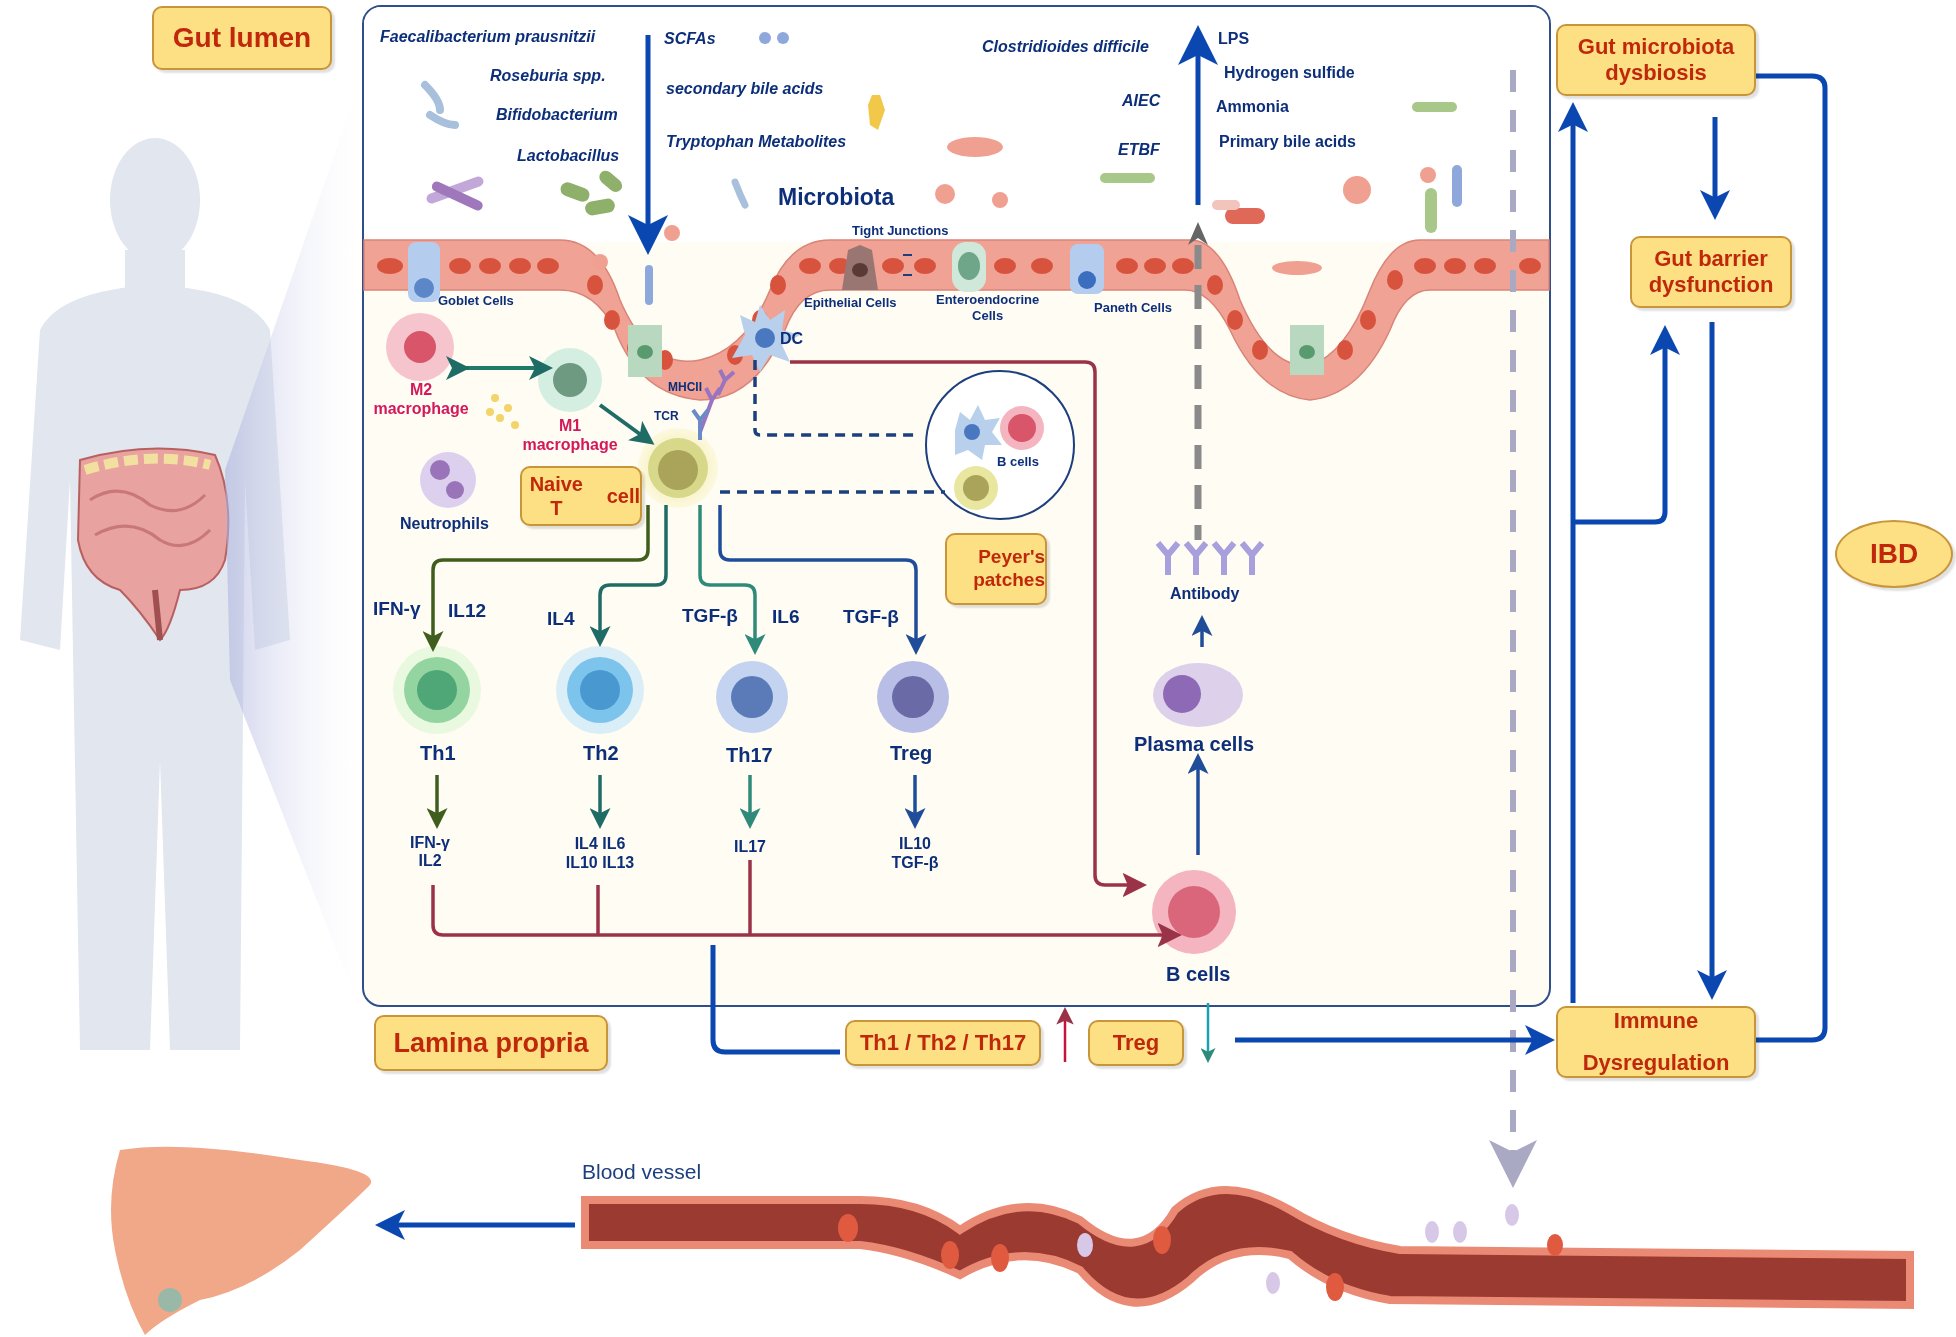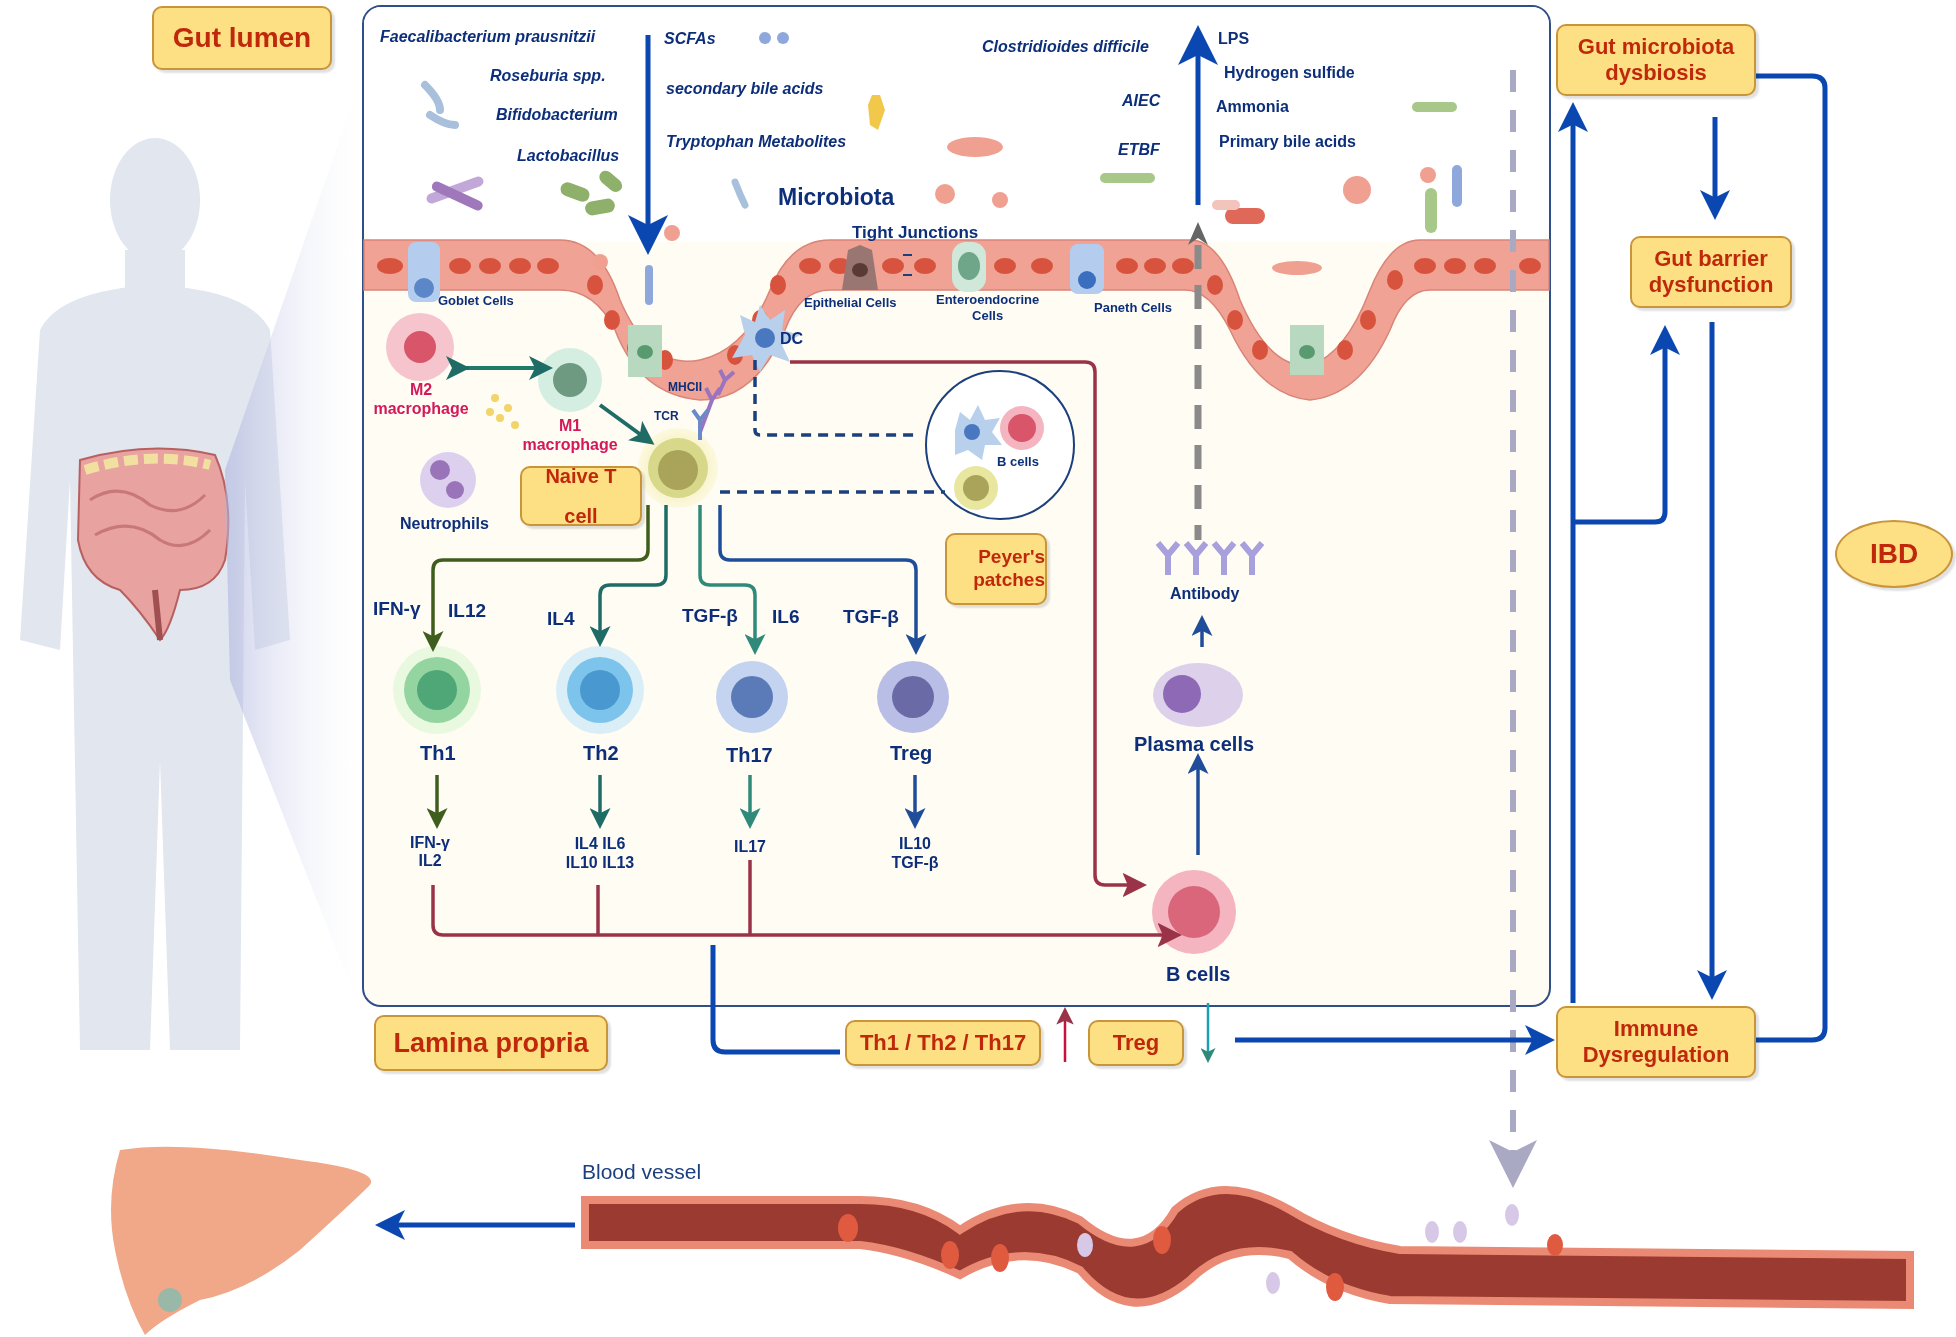--- a/index.html
+++ b/index.html
@@ -270,32 +270,32 @@
 <div class="lbl ital" style="left:982px;top:38px;font-size:16px;">Clostridioides difficile</div>
 <div class="lbl ital" style="left:1122px;top:92px;font-size:16px;">AIEC</div>
 <div class="lbl ital" style="left:1118px;top:141px;font-size:16px;">ETBF</div>
 
 <div class="lbl" style="left:1218px;top:30px;font-size:16px;">LPS</div>
 <div class="lbl" style="left:1224px;top:64px;font-size:16px;">Hydrogen sulfide</div>
 <div class="lbl" style="left:1216px;top:98px;font-size:16px;">Ammonia</div>
 <div class="lbl" style="left:1219px;top:133px;font-size:16px;">Primary bile acids</div>
 
 <div class="lbl" style="left:438px;top:293px;font-size:13px;">Goblet Cells</div>
-<div class="lbl" style="left:852px;top:223px;font-size:17px;">Tight Junctions</div>
+<div class="lbl" style="left:852px;top:223px;font-size:13px;">Tight Junctions</div>
 <div class="lbl" style="left:804px;top:295px;font-size:13px;">Epithelial Cells</div>
 <div class="lbl center" style="left:936px;top:292px;font-size:13px;line-height:1.2;"><span>Enteroendocrine</span><br><span>Cells</span></div>
 <div class="lbl" style="left:1074px;top:300px;font-size:13px;padding-left:20px;">Paneth Cells</div>
 
 <div class="lbl" style="left:780px;top:330px;font-size:16px;">DC</div>
 <div class="lbl" style="left:668px;top:380px;font-size:12px;">MHCII</div>
 <div class="lbl" style="left:654px;top:409px;font-size:12px;">TCR</div>
 <div class="lbl center pink" style="left:366px;top:380px;width:110px;font-size:16px;line-height:1.2;"><span>M2</span><br><span>macrophage</span></div>
 <div class="lbl center pink" style="left:515px;top:416px;width:110px;font-size:16px;line-height:1.2;"><span>M1</span><br><span>macrophage</span></div>
 <div class="lbl" style="left:400px;top:515px;font-size:16px;">Neutrophils</div>
-<div class="box" style="left:520px;top:466px;width:118px;height:56px;font-size:20px;flex-direction:column;gap:16px;">
+<div class="box" style="left:520px;top:466px;width:118px;height:56px;font-size:20px;flex-direction:row;gap:16px;">
     <span>Naive T</span>
     <span>cell</span>
   </div>
 <div class="box" style="left:945px;top:533px;width:98px;height:68px;font-size:19px;flex-direction:column;align-items:flex-end;">
     <span>Peyer's</span>
     <span>patches</span>
   </div>
 <div class="lbl" style="left:997px;top:454px;font-size:13px;">B cells</div>
 <div class="lbl" style="left:1170px;top:585px;font-size:16px;text-align:right;">Antibody</div>
 <div class="lbl" style="left:1134px;top:733px;font-size:20px;">Plasma cells</div>
@@ -322,19 +322,19 @@
 <div class="box" style="left:1088px;top:1020px;width:92px;height:42px;font-size:22px;">Treg</div>
 
 <div class="box" style="left:1556px;top:24px;width:196px;height:68px;font-size:22px;flex-direction:column;">
     <span>Gut microbiota</span>
     <span>dysbiosis</span>
   </div>
 <div class="box" style="left:1630px;top:236px;width:158px;height:68px;font-size:22px;flex-direction:column;">
     <span>Gut barrier</span>
     <span>dysfunction</span>
   </div>
-<div class="box" style="left:1556px;top:1006px;width:196px;height:68px;font-size:22px;flex-direction:column;">
+<div class="box" style="left:1556px;top:1006px;width:196px;height:68px;font-size:22px;flex-direction:column;justify-content:space-between;">
     <span>Immune</span>
     <span>Dysregulation</span>
   </div>
 <div class="box" style="left:1835px;top:520px;width:114px;height:64px;border-radius:50%;font-size:28px;">IBD</div>
 
 <div class="lbl" style="left:582px;top:1160px;font-size:21px;font-weight:normal;color:#1c3f7e;">Blood vessel</div>
 
 </body></html>

